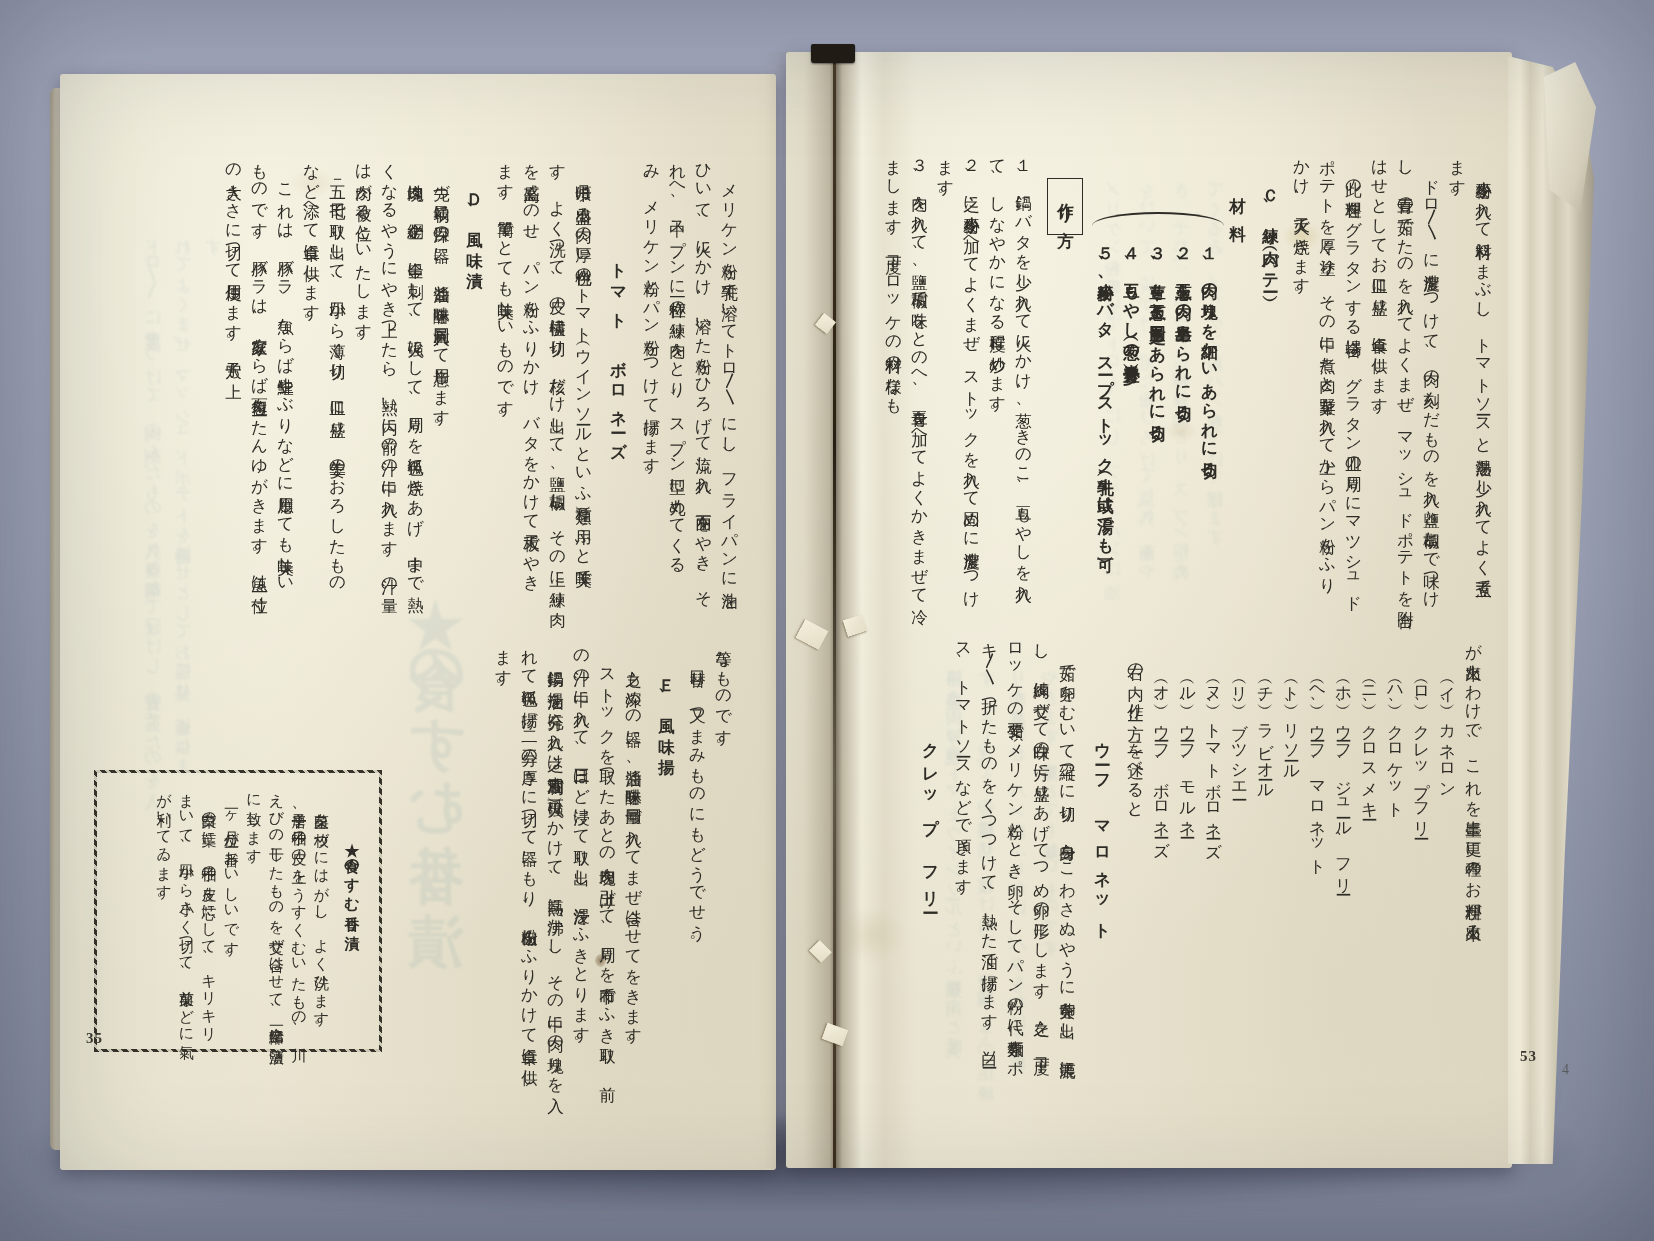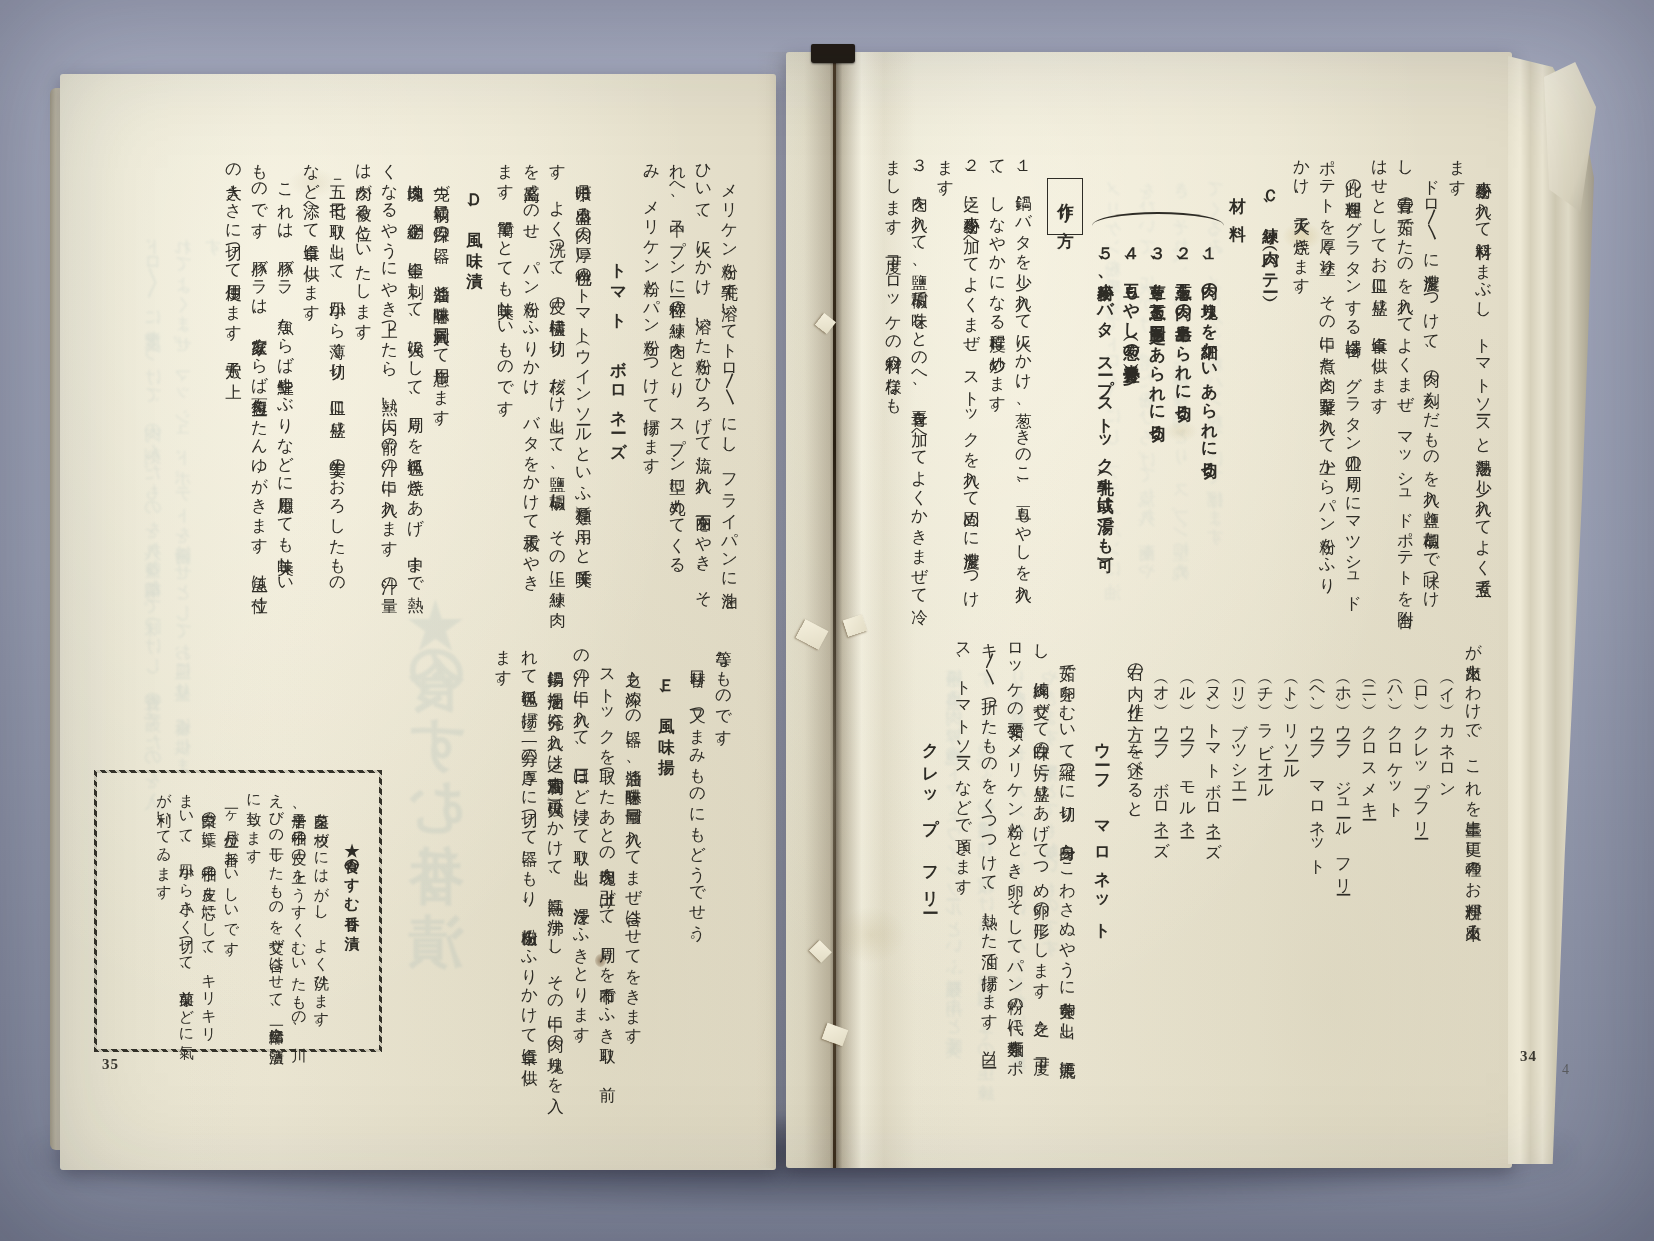--- a/index.html
+++ b/index.html
@@ -72,21 +72,21 @@
   .lp-bottom{left:366px;top:638px;width:370px;height:450px;}
   .rp-top{left:874px;top:148px;width:622px;height:456px;}
   .rp-bottom{left:908px;top:632px;width:578px;height:452px;}
   
   .side-box{position:absolute;left:94px;top:770px;width:282px;height:276px;z-index:10;
     border:3px solid transparent;
     border-image:repeating-linear-gradient(45deg,#35332a 0 4px,rgba(53,51,42,0.15) 4px 7px) 3;}
   .box-flow{position:absolute;inset:10px 12px;font-size:15px;line-height:22.5px;width:auto;height:auto;}
   
   .page-number{position:absolute;z-index:11;font-size:15px;font-weight:bold;color:#3a3830;letter-spacing:1px;}
-  .pn-left{left:86px;top:1056px;margin-left:16px;}
+  .pn-left{left:86px;top:1030px;}
   .pn-right{left:1520px;top:1048px;}
   .edge-number{position:absolute;left:1562px;top:1062px;z-index:11;font-size:14px;color:rgba(62,60,52,0.6);}
   
   .ghost{position:absolute;z-index:8;writing-mode:vertical-rl;-webkit-text-orientation:upright;text-orientation:upright;
     transform:scaleX(-1);color:#6d93a0;filter:blur(0.8px);pointer-events:none;}
   .ghost1{left:138px;top:226px;height:560px;font-size:17px;line-height:30px;opacity:0.13;}
   .ghost2{left:400px;top:556px;height:380px;font-size:56px;line-height:70px;opacity:0.12;font-weight:bold;}
   .ghost3{left:938px;top:658px;height:420px;font-size:17px;line-height:32px;opacity:0.12;}
   .ghost4{left:1096px;top:170px;height:410px;font-size:17px;line-height:34px;opacity:0.10;}
 </style>
@@ -181,16 +181,16 @@
       <p class="para para-kana i8">（チ）、ラビオール</p>
       <p class="para para-kana i9">（リ）、ブツシエー</p>
       <p class="para para-kana i10">（ヌ）、トマトボロネーズ</p>
       <p class="para para-kana i11">（ル）、ウーフ、モルネー</p>
       <p class="para para-kana i12">（オ）、ウーフ、ボロネーズ</p>
       <p class="para para-body i13">右の内、作り方一、二を述べると、</p>
       <p class="para para-heading i14">ウーフ　マロネット</p>
       <p class="para para-body i15">茹で卵をむいて縦二つに切り、白身をこわさぬやうに卵黄を出し、裏漉にし、練肉に交ぜて白味の方に盛りあげてつめ卵の形にします。之を、丁度コロッケの要領でメリケン粉ととき卵、そしてパン粉の代に素麵をポキ〳〵折つたものをくつつけて、熱した油で揚げます。白ソース、トマトソースなどで頂きます。</p>
       <p class="para para-heading i16">クレップ　フリー</p>
     </div>
-  <div class="page-number pn-right">34</div>
+  <div class="page-number pn-right">53</div>
   <div class="edge-number">4</div>
 
 </div>
 
 </body></html>

